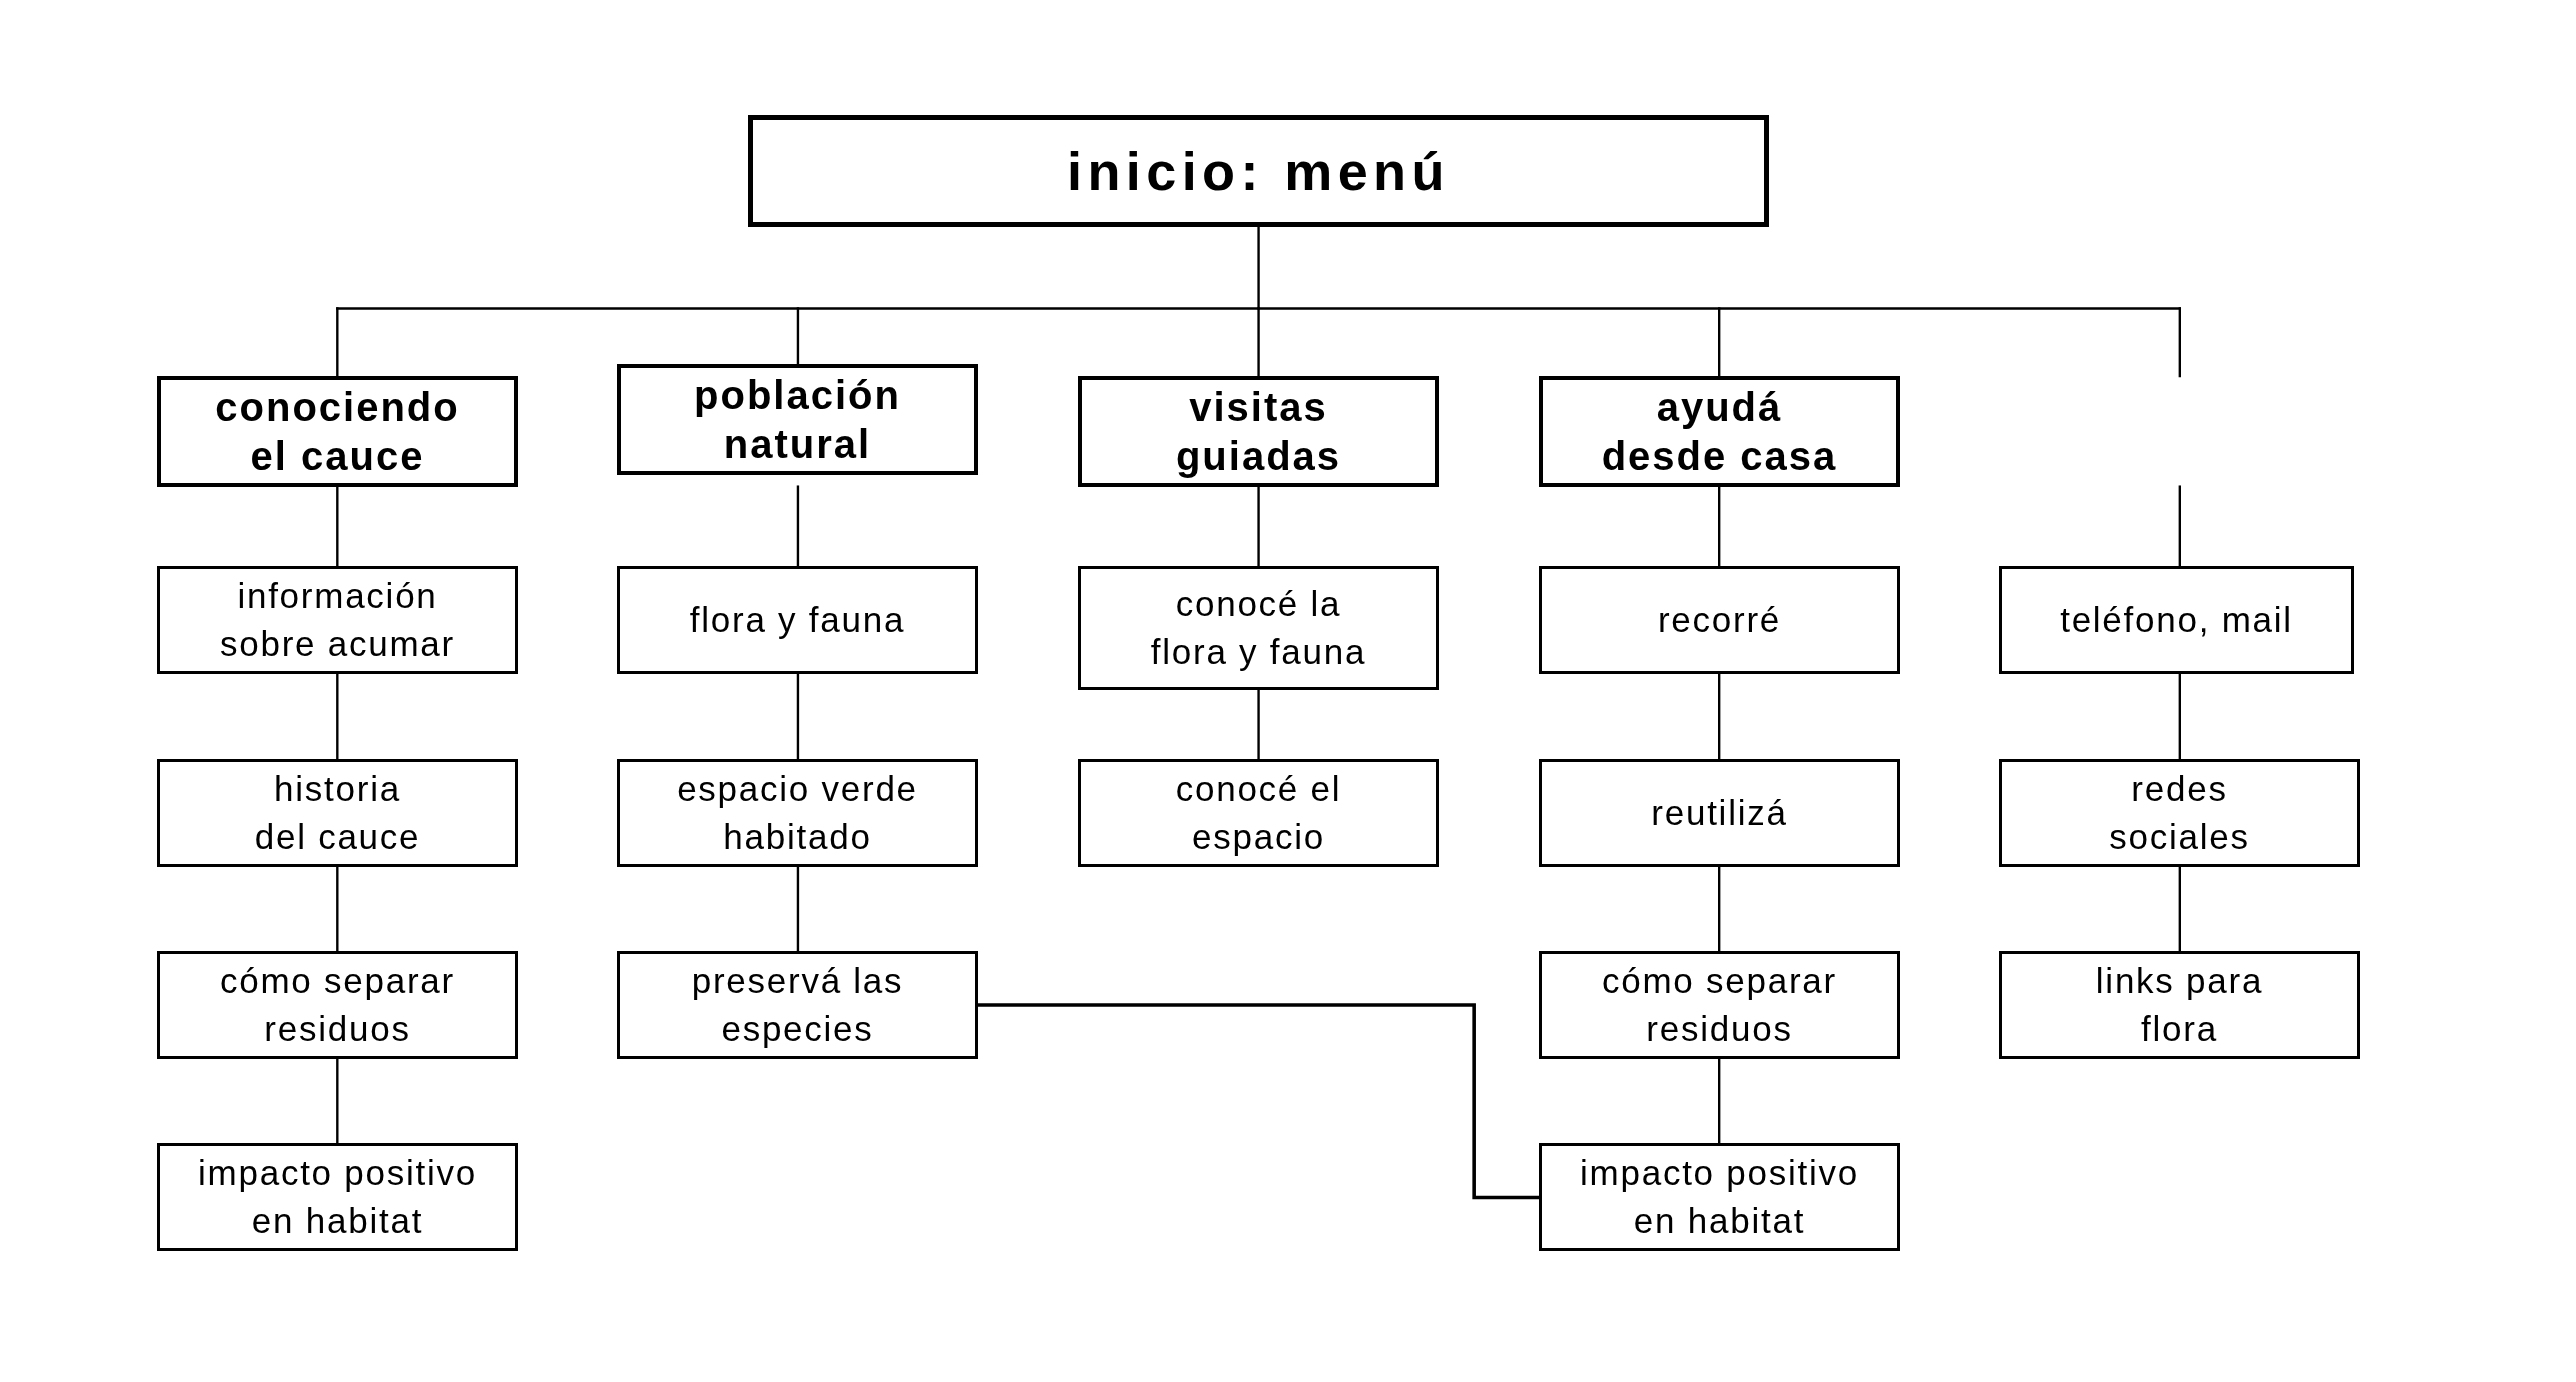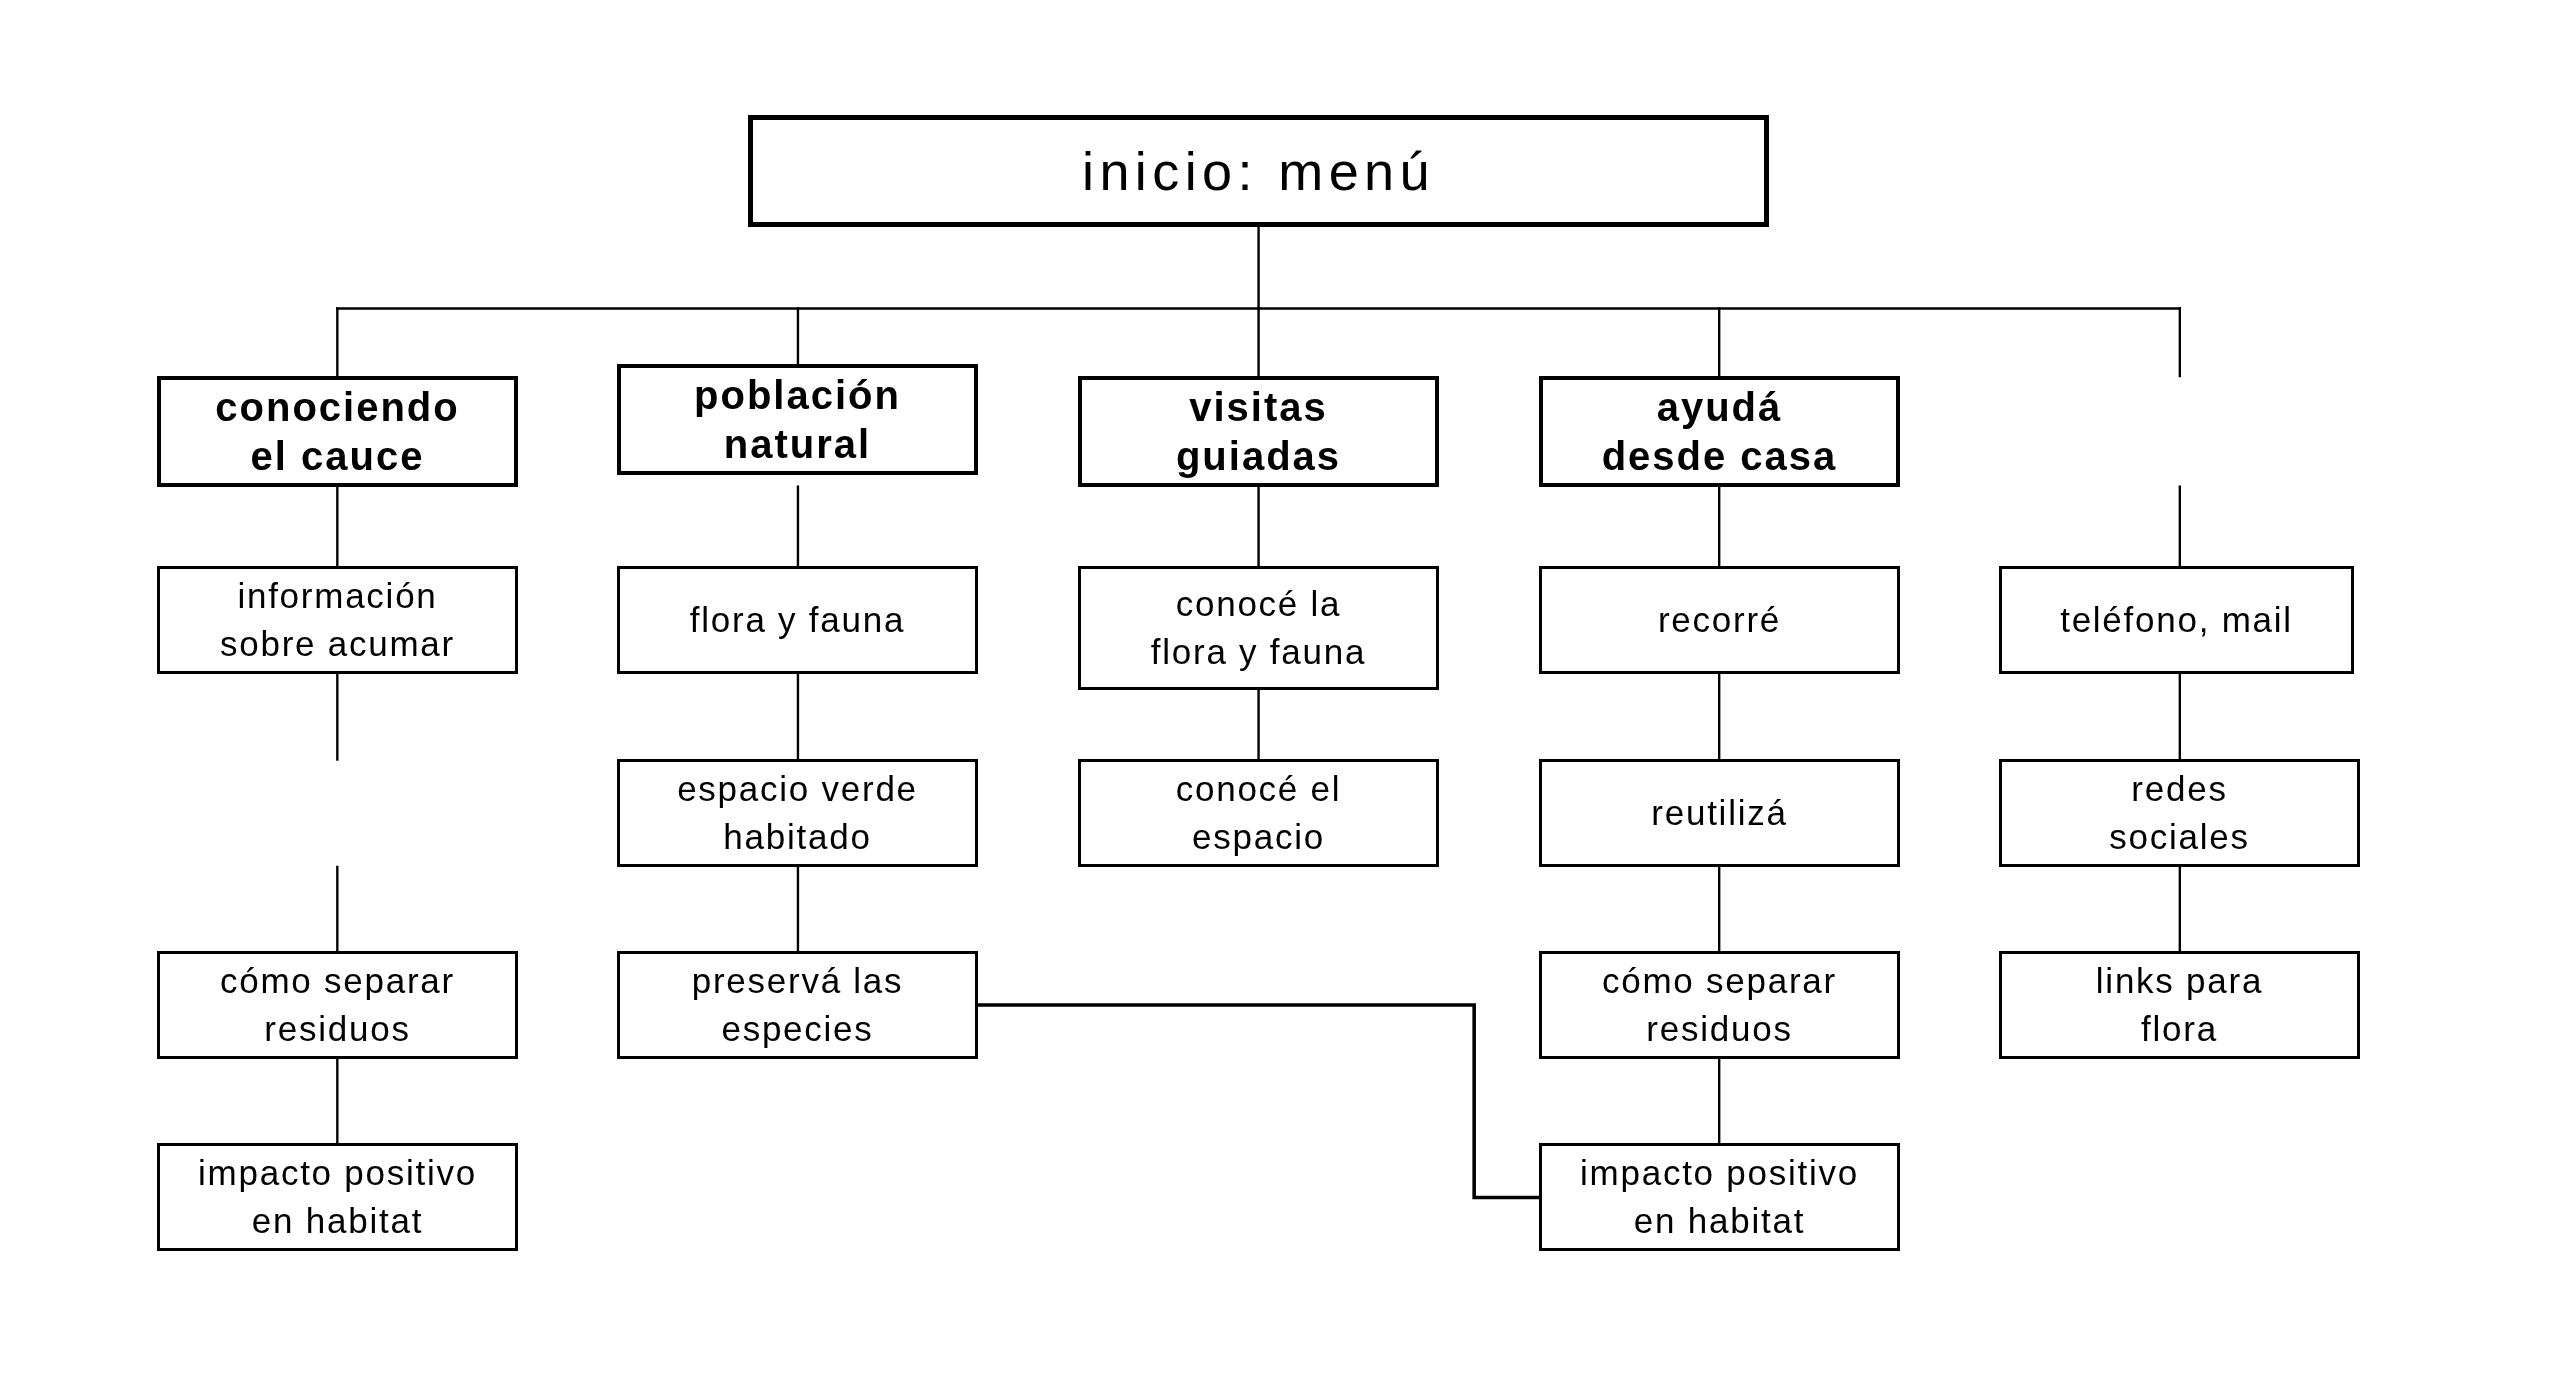--- a/index.html
+++ b/index.html
@@ -37,21 +37,21 @@
   }
   .node.header{
     border-width:4.8px;
     font-weight:bold;
     font-size:40px;
     line-height:49px;
     letter-spacing:0.05em;
   }
   .node.root{
     border-width:5.6px;
-    font-weight:normal;
+    font-weight:bold;
     font-size:54px;
     letter-spacing:0.1em;
   }
 </style>
 </head>
 <body>
 
 <div class="canvas">
 
   <svg class="wires" width="2576" height="1383" viewBox="0 0 3238 1738">
@@ -96,20 +96,22 @@
 el cauce</div>
   <div class="node header" style="left:617px;top:364px;width:361px;height:111px">población
 natural</div>
   <div class="node header" style="left:1078px;top:376px;width:361px;height:111px">visitas
 guiadas</div>
   <div class="node header" style="left:1539px;top:376px;width:361px;height:111px">ayudá
 desde casa</div>
 
   <div class="node" style="left:157px;top:566px;width:361px;height:108px">información
 sobre acumar</div>
+  <div class="node" style="left:157px;top:759px;width:361px;height:108px">historia
+del cauce</div>
   <div class="node" style="left:157px;top:951px;width:361px;height:108px">cómo separar
 residuos</div>
   <div class="node" style="left:157px;top:1143px;width:361px;height:108px">impacto positivo
 en habitat</div>
 
   <div class="node" style="left:617px;top:566px;width:361px;height:108px">flora y fauna</div>
   <div class="node" style="left:617px;top:759px;width:361px;height:108px">espacio verde
 habitado</div>
   <div class="node" style="left:617px;top:951px;width:361px;height:108px">preservá las
 especies</div>

